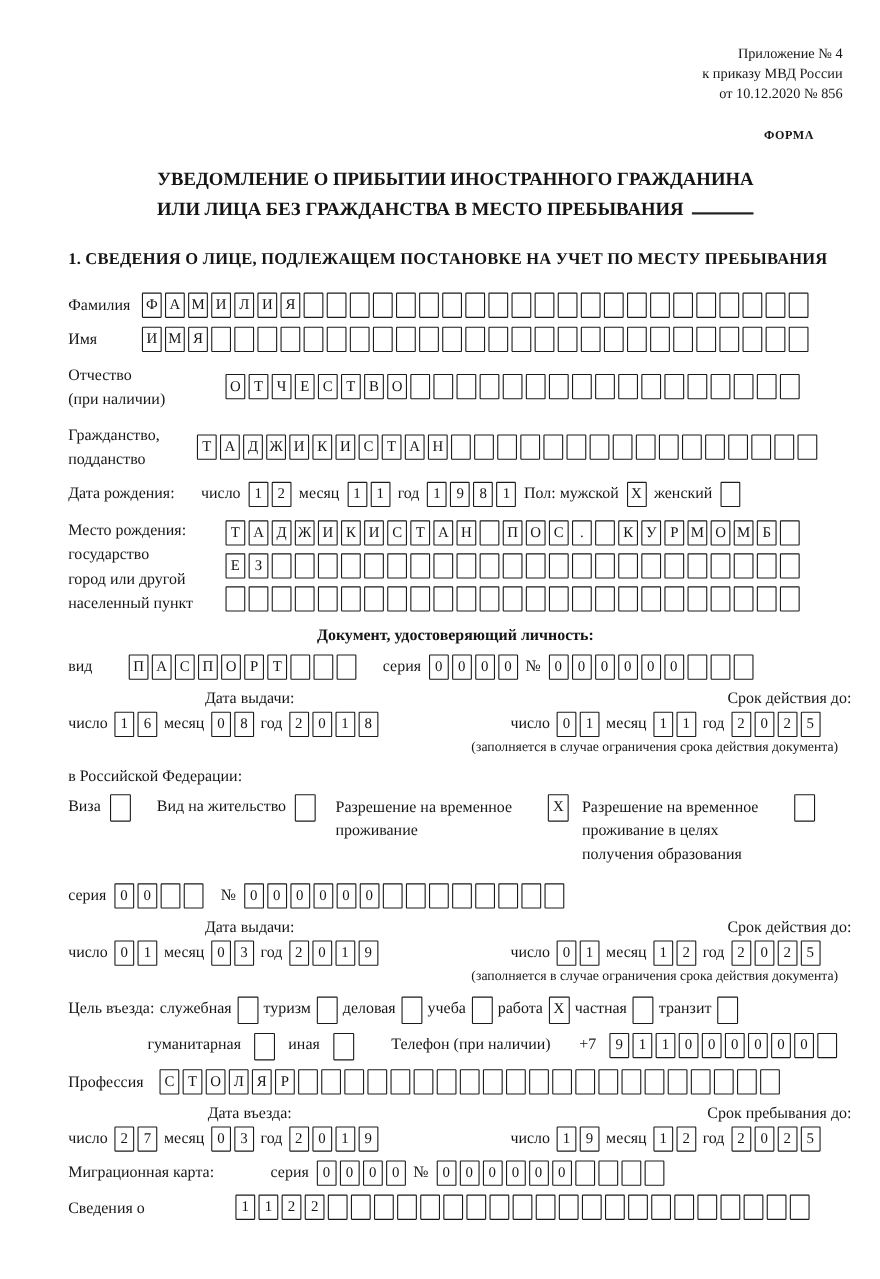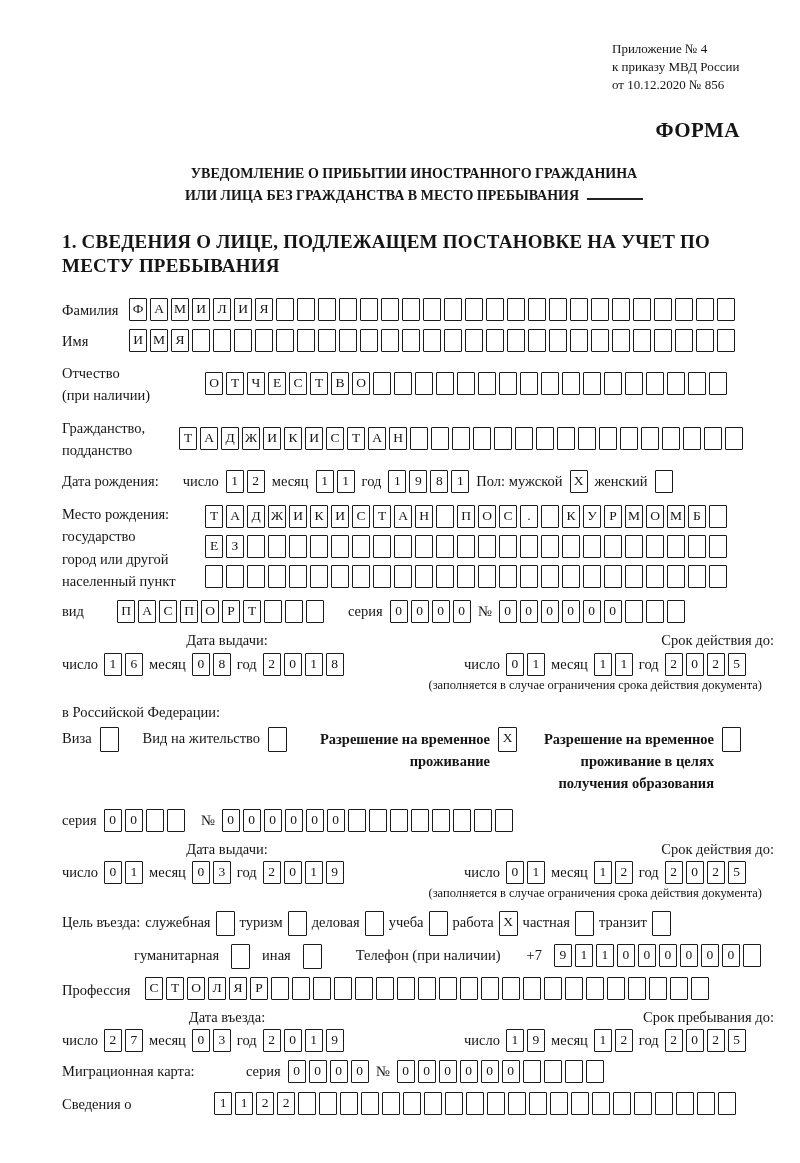--- a/index.html
+++ b/index.html
@@ -5,27 +5,27 @@
   html,body{margin:0;padding:0;background:#ffffff;}
   .page{
     width:800px; min-height:1163px; box-sizing:border-box;
     background:#ffffff; color:#151515;
     font-family:"Liberation Serif","DejaVu Serif",serif;
     font-size:14.5px; line-height:1.25;
     padding:40px 34px 20px 62px;
     position:relative;
   }
   
-  .appendix{margin-left:550px; font-size:13px; line-height:1.4;}
+  .appendix{margin-left:550px; font-size:13px; line-height:1.4;text-align:right;}
   .appendix .note{font-size:12px; margin-top:3px; line-height:1.4;}
-  .forma{text-align:right; font-weight:bold; font-size:21px; margin:22px 26px 20px 0; letter-spacing:.5px;}
+  .forma{text-align:right; font-weight:bold; font-size:11px; margin:22px 26px 20px 0; letter-spacing:.5px;}
   
-  .title{text-align:center; font-weight:bold; font-size:14px; line-height:1.55; margin-bottom:24px;}
+  .title{text-align:center; font-weight:bold; font-size:17px; line-height:1.55; margin-bottom:24px;}
   .title-underline{display:inline-block; width:56px; border-bottom:2px solid #222; vertical-align:baseline; margin-left:8px;}
-  .section-heading{font-weight:bold; font-size:19px; margin-bottom:20px; letter-spacing:.2px;}
+  .section-heading{font-weight:bold; font-size:15px; margin-bottom:20px; letter-spacing:.2px;}
   
   .frow{display:flex; align-items:center; margin-bottom:8px;}
   .flabel{flex:0 0 auto; padding-top:2px;}
   .fboxes{display:flex; flex-wrap:nowrap; gap:3px;}
   .boxcol{display:flex; flex-direction:column; gap:7px;}
   .cell{
     display:inline-block; box-sizing:border-box;
     width:18px; height:23px; border:1.6px solid #1b1b1b; border-radius:1px;
     text-align:center; font-size:13.5px; line-height:20px; background:#fff;
     flex:0 0 auto;
@@ -41,21 +41,21 @@
   .dp-head{text-align:center; margin-bottom:3px;}
   .dp-left .dp-head{width:330px;}
   .dp-right .dp-head{width:300px; margin-left:10px;text-align:right;}
   .dp-line{display:flex; align-items:flex-start; gap:6px;}
   .dp-line .t{padding-top:2px; white-space:nowrap;}
   .note-right{text-align:right; font-size:12.5px; margin:2px 4px 10px 0;}
   
   .permit-row{display:flex; align-items:flex-start; margin:4px 0 14px 0;}
   .permit-opt{display:flex; align-items:flex-start; gap:8px;}
   .permit-opt .cap{padding-top:2px;}
-  .cap-center{text-align:right; line-height:1.5;font-weight:bold;}
+  .cap-center{text-align:left; line-height:1.5;}
   
   .plain{margin-bottom:6px;}
   .center-bold{text-align:center; font-weight:bold; margin:2px 0 8px 0;}
   .label-lines div{line-height:1.55;}
 </style>
 </head>
 <body>
 
 <div class="page">
 
@@ -329,20 +329,21 @@
           <span class="cell"></span>
           <span class="cell"></span>
           <span class="cell"></span>
           <span class="cell"></span>
           <span class="cell"></span>
           <span class="cell"></span>
         </div>
     </div>
   </div>
 
+  <div class="center-bold">Документ, удостоверяющий личность:</div>
 
   <div class="inline-row">
     <span class="t" style="width:48px">вид</span>
     <span class="fboxes">
         <span class="cell">П</span>
         <span class="cell">А</span>
         <span class="cell">С</span>
         <span class="cell">П</span>
         <span class="cell">О</span>
         <span class="cell">Р</span>

